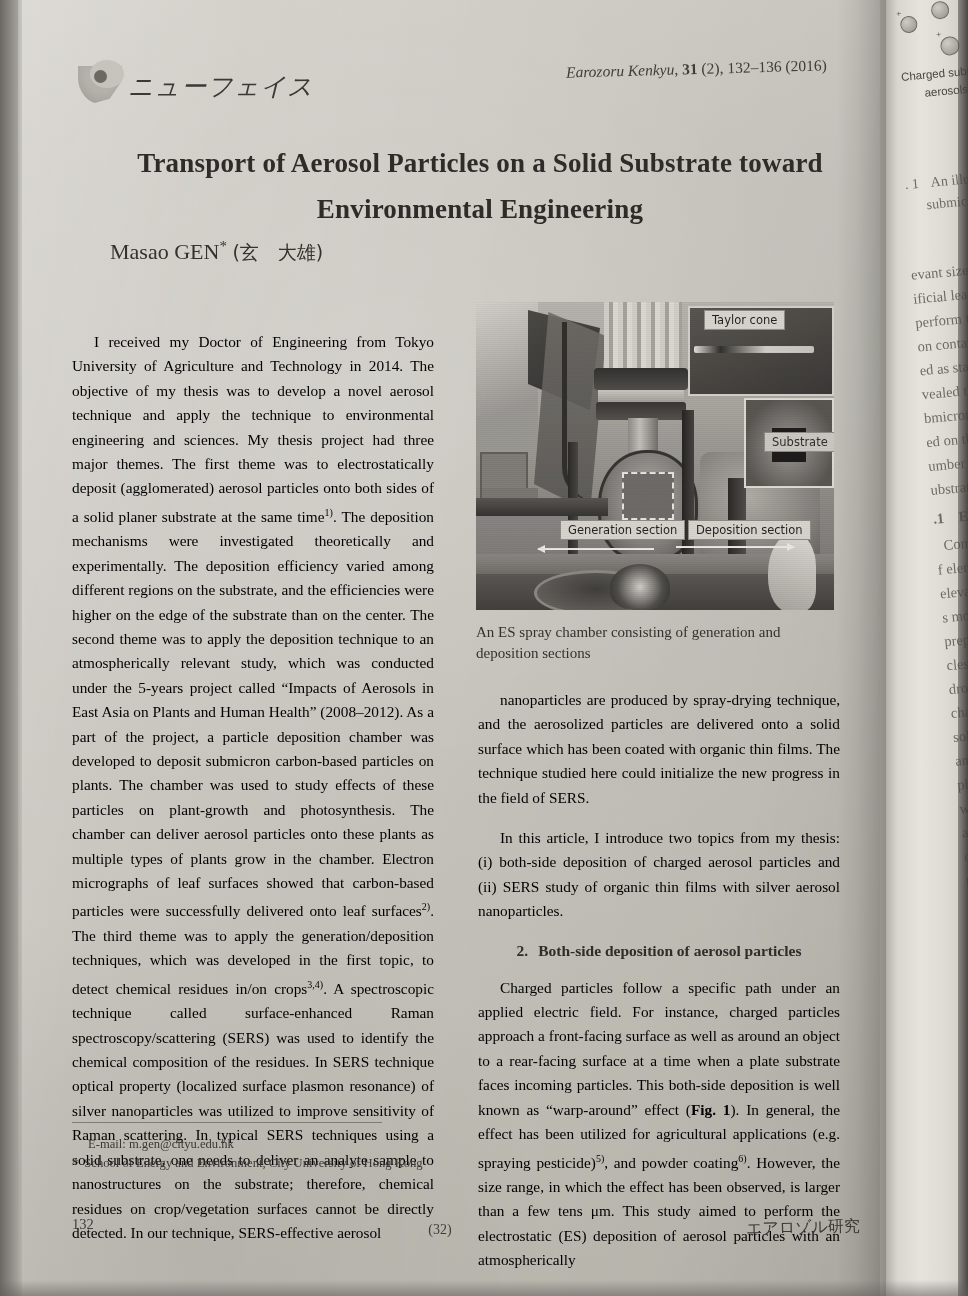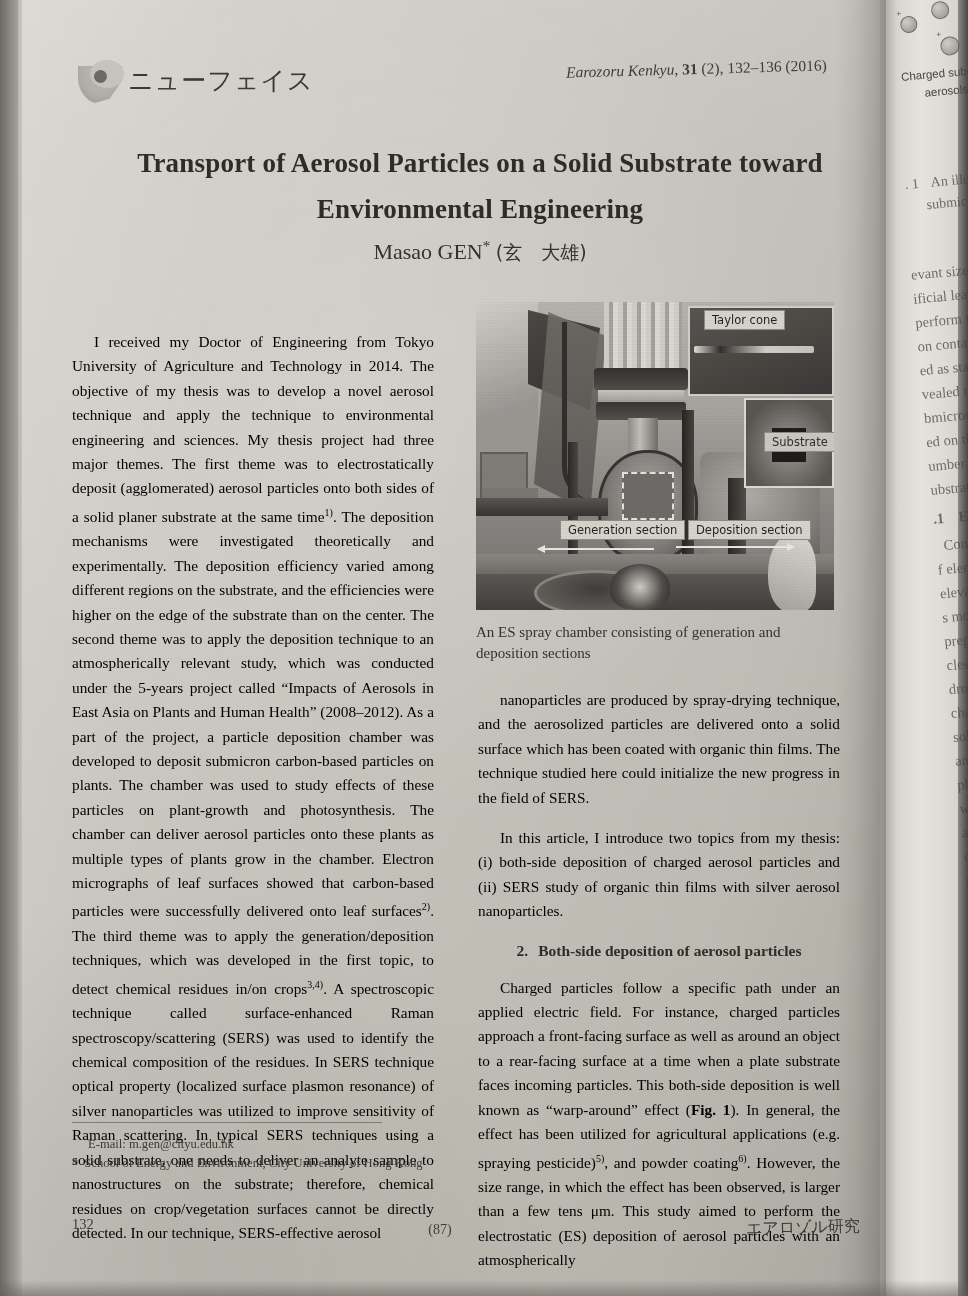--- a/index.html
+++ b/index.html
@@ -165,25 +165,26 @@
   }
   .masthead-logo .dot {
     position: absolute;
     left: 16px; top: 8px;
     width: 13px; height: 13px;
     border-radius: 50%;
     background: #6d6a65;
   }
   .masthead-title {
     position: absolute;
-    left: 128px; top: 64px;
+    left: 128px; top: 70px;
     font-family: "DejaVu Sans", sans-serif;
     font-size: 25px;
     letter-spacing: 1px;
     color: #3b3935;
+    font-style: italic;
   }
   .journal-ref {
     position: absolute;
     left: 566px; top: 60px;
     font-size: 15.5px;
     color: #3f3d39;
     transform: rotate(-1.6deg);
     white-space: nowrap;
   }
   .journal-ref .ital { font-style: italic; }
@@ -197,21 +198,20 @@
     font-size: 27px;
     font-weight: bold;
     line-height: 46px;
     color: #2e2c29;
     letter-spacing: 0.2px;
   }
   .byline {
     position: absolute;
     left: 110px; top: 238px;
     width: 740px;
-    text-align: center;
     font-size: 22px;
     color: #34322e;
   }
   .byline .star { font-size: 15px; vertical-align: super; }
   .byline .kanji { font-family: "DejaVu Sans", sans-serif; font-size: 19px; }
 
   
   .col-left {
     position: absolute;
     left: 72px; top: 330px;
@@ -567,21 +567,21 @@
       <p class="para"><span>Charged particles follow a specific path under an applied electric field. For instance, charged particles approach a front-facing surface as well as around an object to a rear-facing surface at a time when a plate substrate faces incoming particles. This both-side deposition is well known as “warp-around” effect (</span><b>Fig. 1</b><span>). In general, the effect has been utilized for agricultural applications (e.g. spraying pesticide)</span><sup>5)</sup><span>, and powder coating</span><sup>6)</sup><span>. However, the size range, in which the effect has been observed, is larger than a few tens μm. This study aimed to perform the electrostatic (ES) deposition of aerosol particles with an atmospherically</span></p>
     </div>
 
     <div class="footnote">
       <div class="rule"></div>
       <div class="fn-line fn-indent">E-mail: m.gen@cityu.edu.hk</div>
       <div class="fn-line"><span class="fn-star">*</span><span>School of Energy and Environment, City University of Hong Kong</span></div>
     </div>
 
     <div class="footer-page">132</div>
-    <div class="footer-center">(87)</div>
+    <div class="footer-center">(32)</div>
     <div class="footer-right">エアロゾル研究</div>
 
   </div>
 
   <div class="grain"></div>
   <div class="gutter"></div>
 
   <div class="next-page">
     <div class="next-page-inner">
       <div class="np-bubble" style="left:12px; top:18px; width:15px; height:15px;"></div>

